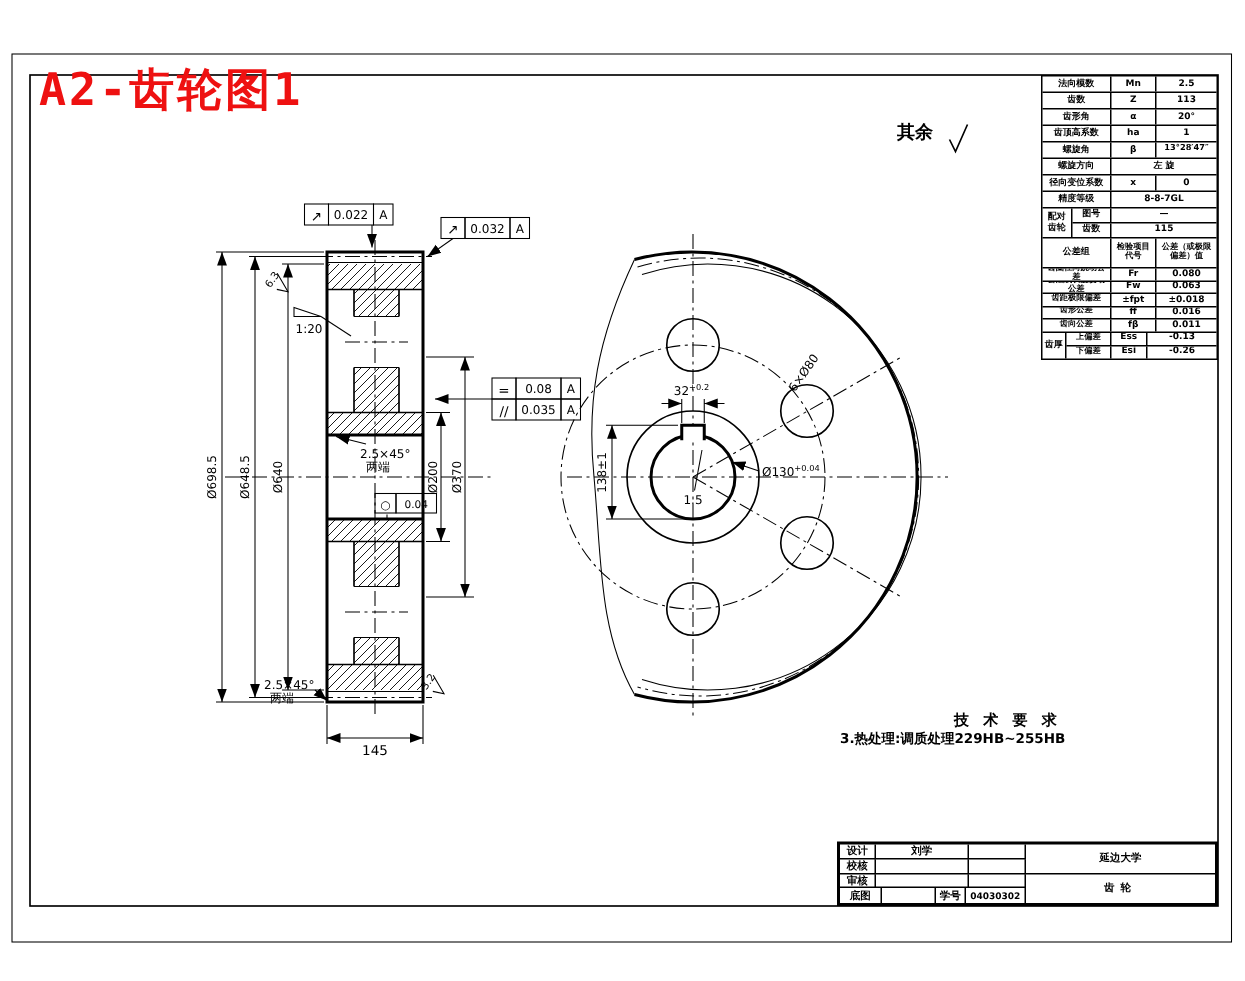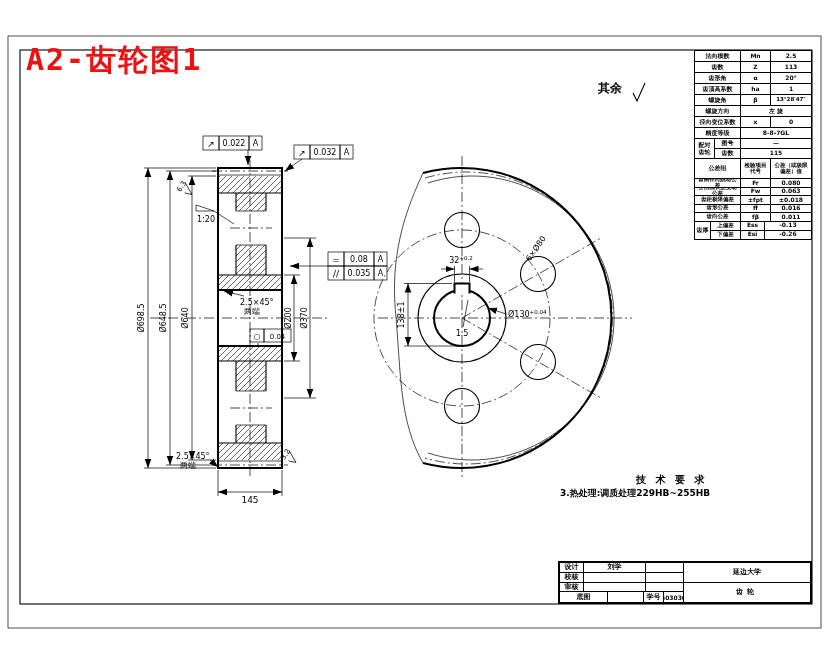--- a/index.html
+++ b/index.html
@@ -332,21 +332,21 @@
       <div class="c" style="width:24px">校核</div>
       <div class="c" style="width:62px"></div>
       <div class="c" style="flex:1"></div>
     </div>
     <div class="r">
       <div class="c" style="width:24px">审核</div>
       <div class="c" style="width:62px"></div>
       <div class="c" style="flex:1"></div>
     </div>
     <div class="r">
-      <div class="c nb" style="width:48px">底图</div>
+      <div class="c nb" style="width:28px">底图</div>
       <div class="c nb" style="width:36px"></div>
       <div class="c nb" style="width:20px">学号</div>
       <div class="c nb f6" style="flex:1">04030302</div>
     </div>
   </div>
   <div class="colC">
     <div class="c nr" style="height:19.5px">延边大学</div>
     <div class="c nb nr" style="flex:1;letter-spacing:4px">齿轮</div>
   </div>
 </div>

